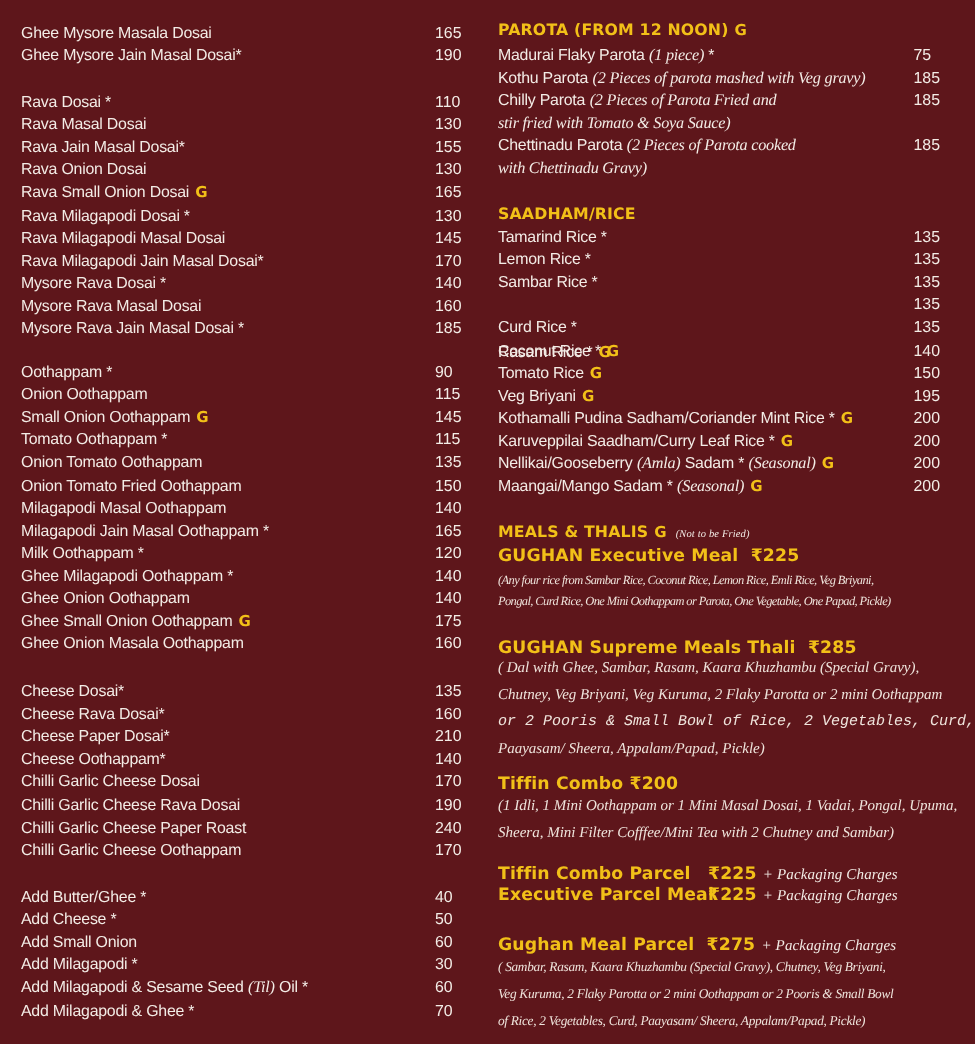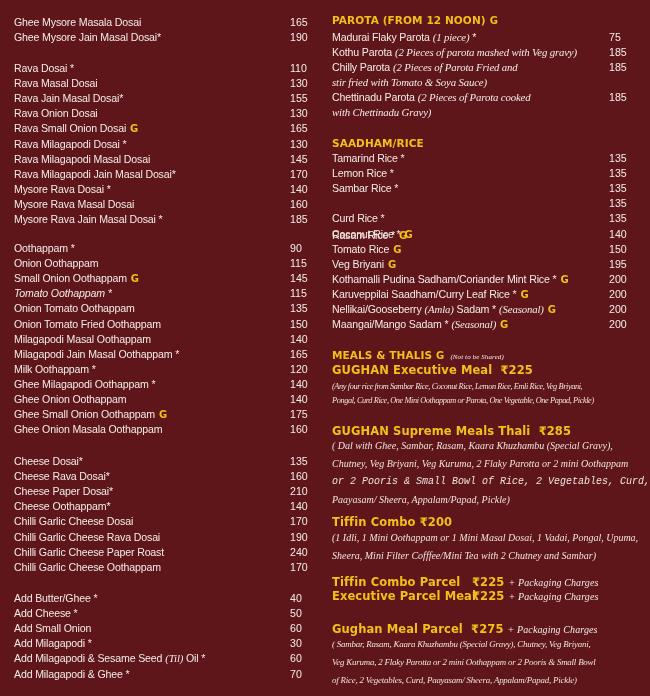--- a/index.html
+++ b/index.html
@@ -65,21 +65,21 @@
     <div class="row" style="top: 197.9px;"><span>Mysore Rava Masal Dosai</span></div>
     <div class="price" style="top: 197.9px;">160</div>
     <div class="row" style="top: 213px;"><span>Mysore Rava Jain Masal Dosai *</span></div>
     <div class="price" style="top: 213px;">185</div>
     <div class="row" style="top: 242px;"><span>Oothappam *</span></div>
     <div class="price" style="top: 242px;">90</div>
     <div class="row" style="top: 257.1px;"><span>Onion Oothappam</span></div>
     <div class="price" style="top: 257.1px;">115</div>
     <div class="row" style="top: 272.2px;"><span>Small Onion Oothappam</span><span class="g">G</span></div>
     <div class="price" style="top: 272.2px;">145</div>
-    <div class="row" style="top: 287.3px; font-style: italic;"><span>Tomato Oothappam *</span></div>
+    <div class="row" style="top: 287.3px;"><span>Tomato Oothappam *</span></div>
     <div class="price" style="top: 287.3px;">115</div>
     <div class="row" style="top: 302.4px;"><span>Onion Tomato Oothappam</span></div>
     <div class="price" style="top: 302.4px;">135</div>
     <div class="row" style="top: 317.5px;"><span>Onion Tomato Fried Oothappam</span></div>
     <div class="price" style="top: 317.5px;">150</div>
     <div class="row" style="top: 332.6px;"><span>Milagapodi Masal Oothappam</span></div>
     <div class="price" style="top: 332.6px;">140</div>
     <div class="row" style="top: 347.7px;"><span>Milagapodi Jain Masal Oothappam *</span></div>
     <div class="price" style="top: 347.7px;">165</div>
     <div class="row" style="top: 362.8px;"><span>Milk Oothappam *</span></div>
@@ -158,21 +158,21 @@
       <div class="row" style="top: 272.8px;"><span>Kothamalli Pudina Sadham/Coriander Mint Rice *</span><span class="g">G</span></div>
       <div class="price" style="top: 272.8px;">200</div>
       <div class="row" style="top: 287.9px;"><span>Karuveppilai Saadham/Curry Leaf Rice *</span><span class="g">G</span></div>
       <div class="price" style="top: 287.9px;">200</div>
       <div class="row" style="top: 303px;"><span>Nellikai/Gooseberry</span><span class="it" style="margin-left: 3px;">(Amla)</span><span style="white-space: pre;"> Sadam *</span><span class="it" style="margin-left: 3px;">(Seasonal)</span><span class="g">G</span></div>
       <div class="price" style="top: 303px;">200</div>
       <div class="row" style="top: 318.1px;"><span>Maangai/Mango Sadam *</span><span class="it" style="margin-left: 3px;">(Seasonal)</span><span class="g">G</span></div>
       <div class="price" style="top: 318.1px;">200</div>
     </div>
 
-  <div class="head" style="top:349px;"><span>MEALS &amp; THALIS</span><span class="g">G</span><span class="note">(Not to be  Shared)</span></div>
+  <div class="head" style="top:349px;"><span>MEALS &amp; THALIS</span><span class="g">G</span><span class="note">(Not to be  Fried)</span></div>
 
   <div class="head" style="top:363px; font-size:11.5px;"><span>GUGHAN Executive Meal</span>&nbsp;&nbsp;<span>₹225</span></div>
   <div class="sub" style="top:378px; font-size:8.3px; letter-spacing:-0.4px;">(Any four rice from Sambar Rice, Coconut Rice, Lemon Rice, Emli Rice, Veg Briyani,</div>
   <div class="sub" style="top:392px; font-size:8.3px; letter-spacing:-0.4px;">Pongal, Curd Rice, One Mini Oothappam or Parota, One Vegetable, One Papad, Pickle)</div>
 
   <div class="head" style="top:424px; font-size:11.5px;"><span>GUGHAN Supreme Meals Thali</span>&nbsp;&nbsp;<span>₹285</span></div>
   <div class="sub" style="top:437px;">( Dal with Ghee, Sambar, Rasam, Kaara Khuzhambu (Special Gravy),</div>
   <div class="sub" style="top:455px;">Chutney, Veg Briyani, Veg Kuruma,  2 Flaky Parotta or 2 mini Oothappam</div>
   <div class="sub" style="top:473px;font-family:Liberation Mono, monospace;">or 2 Pooris &amp; Small Bowl of Rice,  2 Vegetables, Curd, Butter Milk,</div>
   <div class="sub" style="top:491px;">Paayasam/ Sheera, Appalam/Papad, Pickle)</div>

